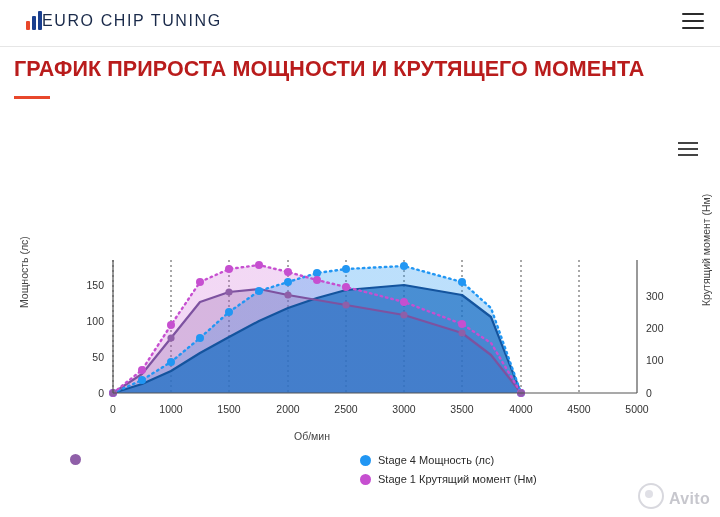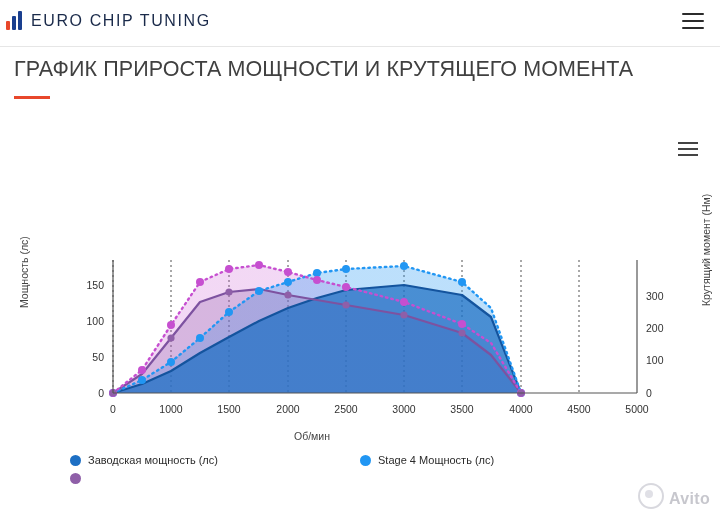--- a/index.html
+++ b/index.html
@@ -12,39 +12,39 @@
     position:relative;
   }
   .page{position:absolute;inset:0;background:#fff;}
 
   
   .header{
     position:absolute;left:0;top:0;width:720px;height:46px;
     background:#fff;border-bottom:1px solid #e6e6e6;
   }
   .brand{
-    position:absolute;left:6px;top:11px;display:flex;align-items:center;gap:9px;
+    position:absolute;left:26px;top:11px;display:flex;align-items:center;
   }
   .logo-bars{display:flex;align-items:flex-end;gap:2px;height:19px;}
   .logo-bars i{display:block;width:4px;background:#1a3f8f;border-radius:1px;}
   .logo-bars i:nth-child(1){height:9px;background:#e8472b;}
   .logo-bars i:nth-child(2){height:14px;background:#1a3f8f;}
   .logo-bars i:nth-child(3){height:19px;background:#1a3f8f;}
   .brand-text{
     font-size:16px;letter-spacing:1.6px;color:#1a2a4a;font-weight:400;
     white-space:nowrap;
   }
   .burger{position:absolute;right:16px;top:13px;width:22px;height:18px;cursor:pointer;}
   .burger span{display:block;height:2px;background:#2b2b2b;border-radius:1px;margin-bottom:5px;}
   .burger span:last-child{margin-bottom:0;}
 
   
   .title{
     position:absolute;left:14px;top:57px;width:690px;
-    font-size:21.5px;font-weight:normal;color:#404040;letter-spacing:0.1px;
+    font-size:21.5px;font-weight:bold;color:#b91c1c;letter-spacing:0.1px;
     white-space:nowrap;
   }
   .title-rule{
     position:absolute;left:14px;top:96px;width:36px;height:3px;background:#e8472b;
   }
 
   
   .chart-card{
     position:absolute;left:0;top:112px;width:720px;height:405px;background:#fff;
   }
@@ -249,32 +249,32 @@
       </svg>
 
       <div class="axis-label-left">Мощность (лс)</div>
       <div class="axis-label-right">Крутящий момент (Нм)</div>
       <div class="axis-label-bottom">Об/мин</div>
     </div>
 
     <div class="legend">
       <div class="legend-col">
         <div class="legend-item">
-          <span class="legend-swatch" style="background:#1d6fc4"></span>
-          <span class="legend-text">Заводская мощность (лс)</span>
-        </div>
-        <div class="legend-item">
           <span class="legend-swatch" style="background:#8f5fa8"></span>
         </div>
       </div>
       <div class="legend-col">
         <div class="legend-item">
           <span class="legend-swatch" style="background:#2196f3"></span>
           <span class="legend-text">Stage 4 Мощность (лс)</span>
         </div>
+        <div class="legend-item">
+          <span class="legend-swatch" style="background:#c64fd0"></span>
+          <span class="legend-text">Stage 1 Крутящий момент (Нм)</span>
+        </div>
       </div>
     </div>
 
     <div class="watermark">
       <span class="wm-circle"></span>
       <span class="wm-text">Avito</span>
     </div>
 
   </div>
 </div>

